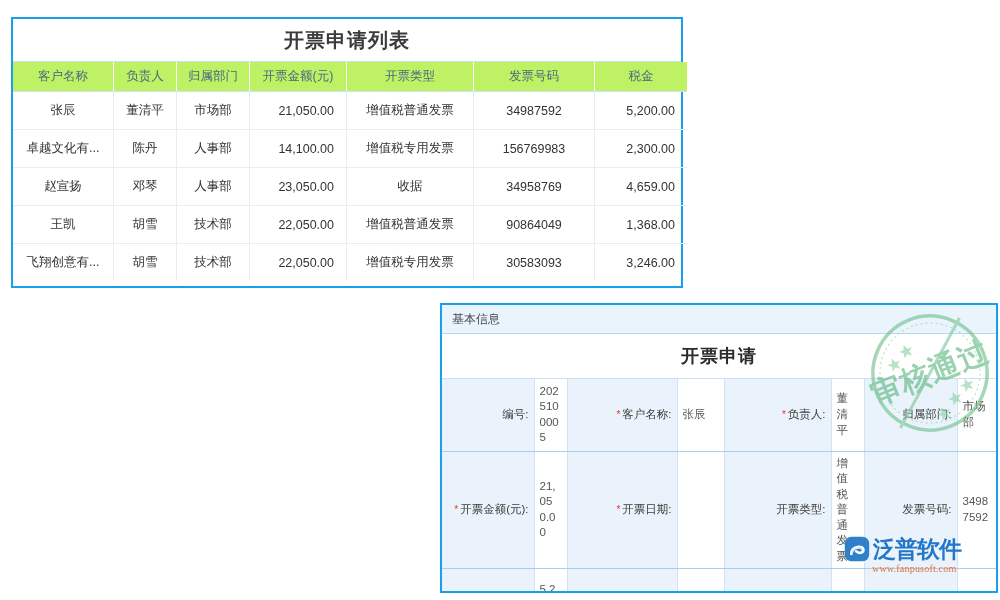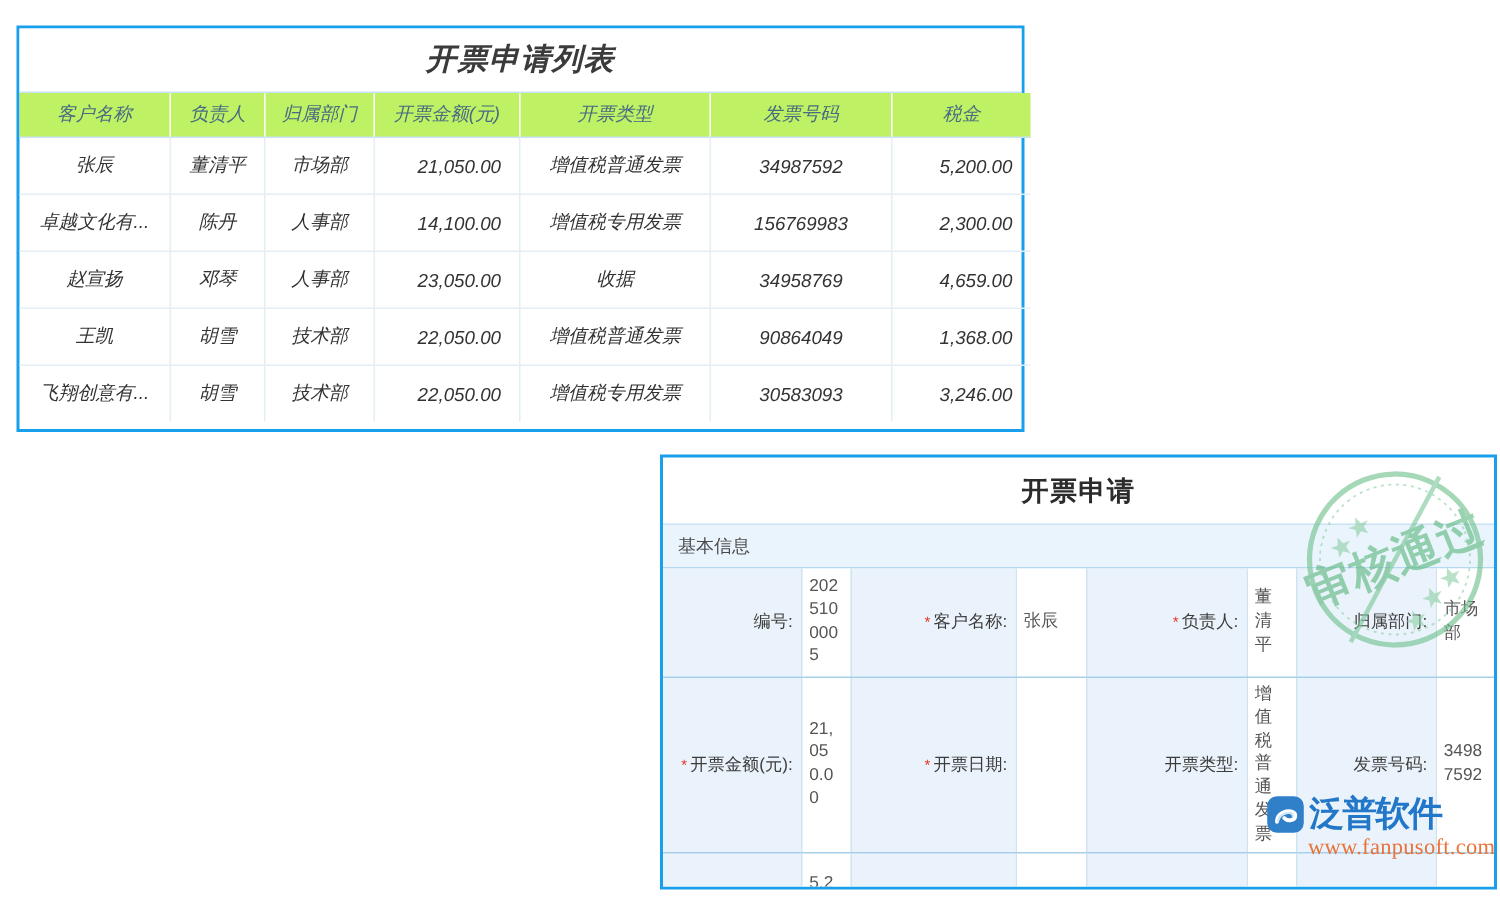--- a/index.html
+++ b/index.html
@@ -18,21 +18,20 @@
   
   #list-panel {
     position: absolute;
     left: 11px;
     top: 17px;
     width: 672px;
     height: 271px;
     border: 2px solid #19a0ed;
     background: #ffffff;
     box-sizing: border-box;
-    font-style: italic;
   }
   #list-title {
     height: 42px;
     line-height: 42px;
     text-align: center;
     font-size: 20px;
     font-weight: bold;
     color: #3b3b3b;
     letter-spacing: 1px;
     border-bottom: 1px solid #c7e2f5;
@@ -195,21 +194,21 @@
   }
   #logo-text {
     font-size: 23px;
     font-weight: bold;
     color: #2277c8;
     line-height: 1;
     letter-spacing: -1px;
     font-family: "DejaVu Sans", sans-serif;
   }
   #logo-url {
-    font-size: 15px;
+    font-size: 10px;
     color: #e8723a;
     margin-top: 1px;
     margin-left: 28px;
     letter-spacing: 0.2px;
     font-family: "Liberation Serif", serif;
   }
 </style>
 </head>
 <body>
 
@@ -292,23 +291,23 @@
           <polygon points="34,36 36,41 41,41 37,44 38,49 34,46 30,49 31,44 27,41 32,41"></polygon>
           <polygon points="50,28 52,33 57,33 53,36 54,41 50,38 46,41 47,36 43,33 48,33"></polygon>
           <polygon points="78,90 80,95 85,95 81,98 82,103 78,100 74,103 75,98 71,95 76,95"></polygon>
           <polygon points="94,82 96,87 101,87 97,90 98,95 94,92 90,95 91,90 87,87 92,87"></polygon>
           <polygon points="62,100 64,105 69,105 65,108 66,113 62,110 58,113 59,108 55,105 60,105"></polygon>
         </g>
       </g>
     </svg>
   </div>
 
+  <div id="section-bar">基本信息</div>
+
   <div id="detail-title">开票申请</div>
-
-  <div id="section-bar">基本信息</div>
 
   <table id="form-table">
     <colgroup>
       <col class="fc-l1">
         <col class="fc-v1">
       <col class="fc-l2">
         <col class="fc-v2">
       <col class="fc-l3">
         <col class="fc-v3">
       <col class="fc-l4">

